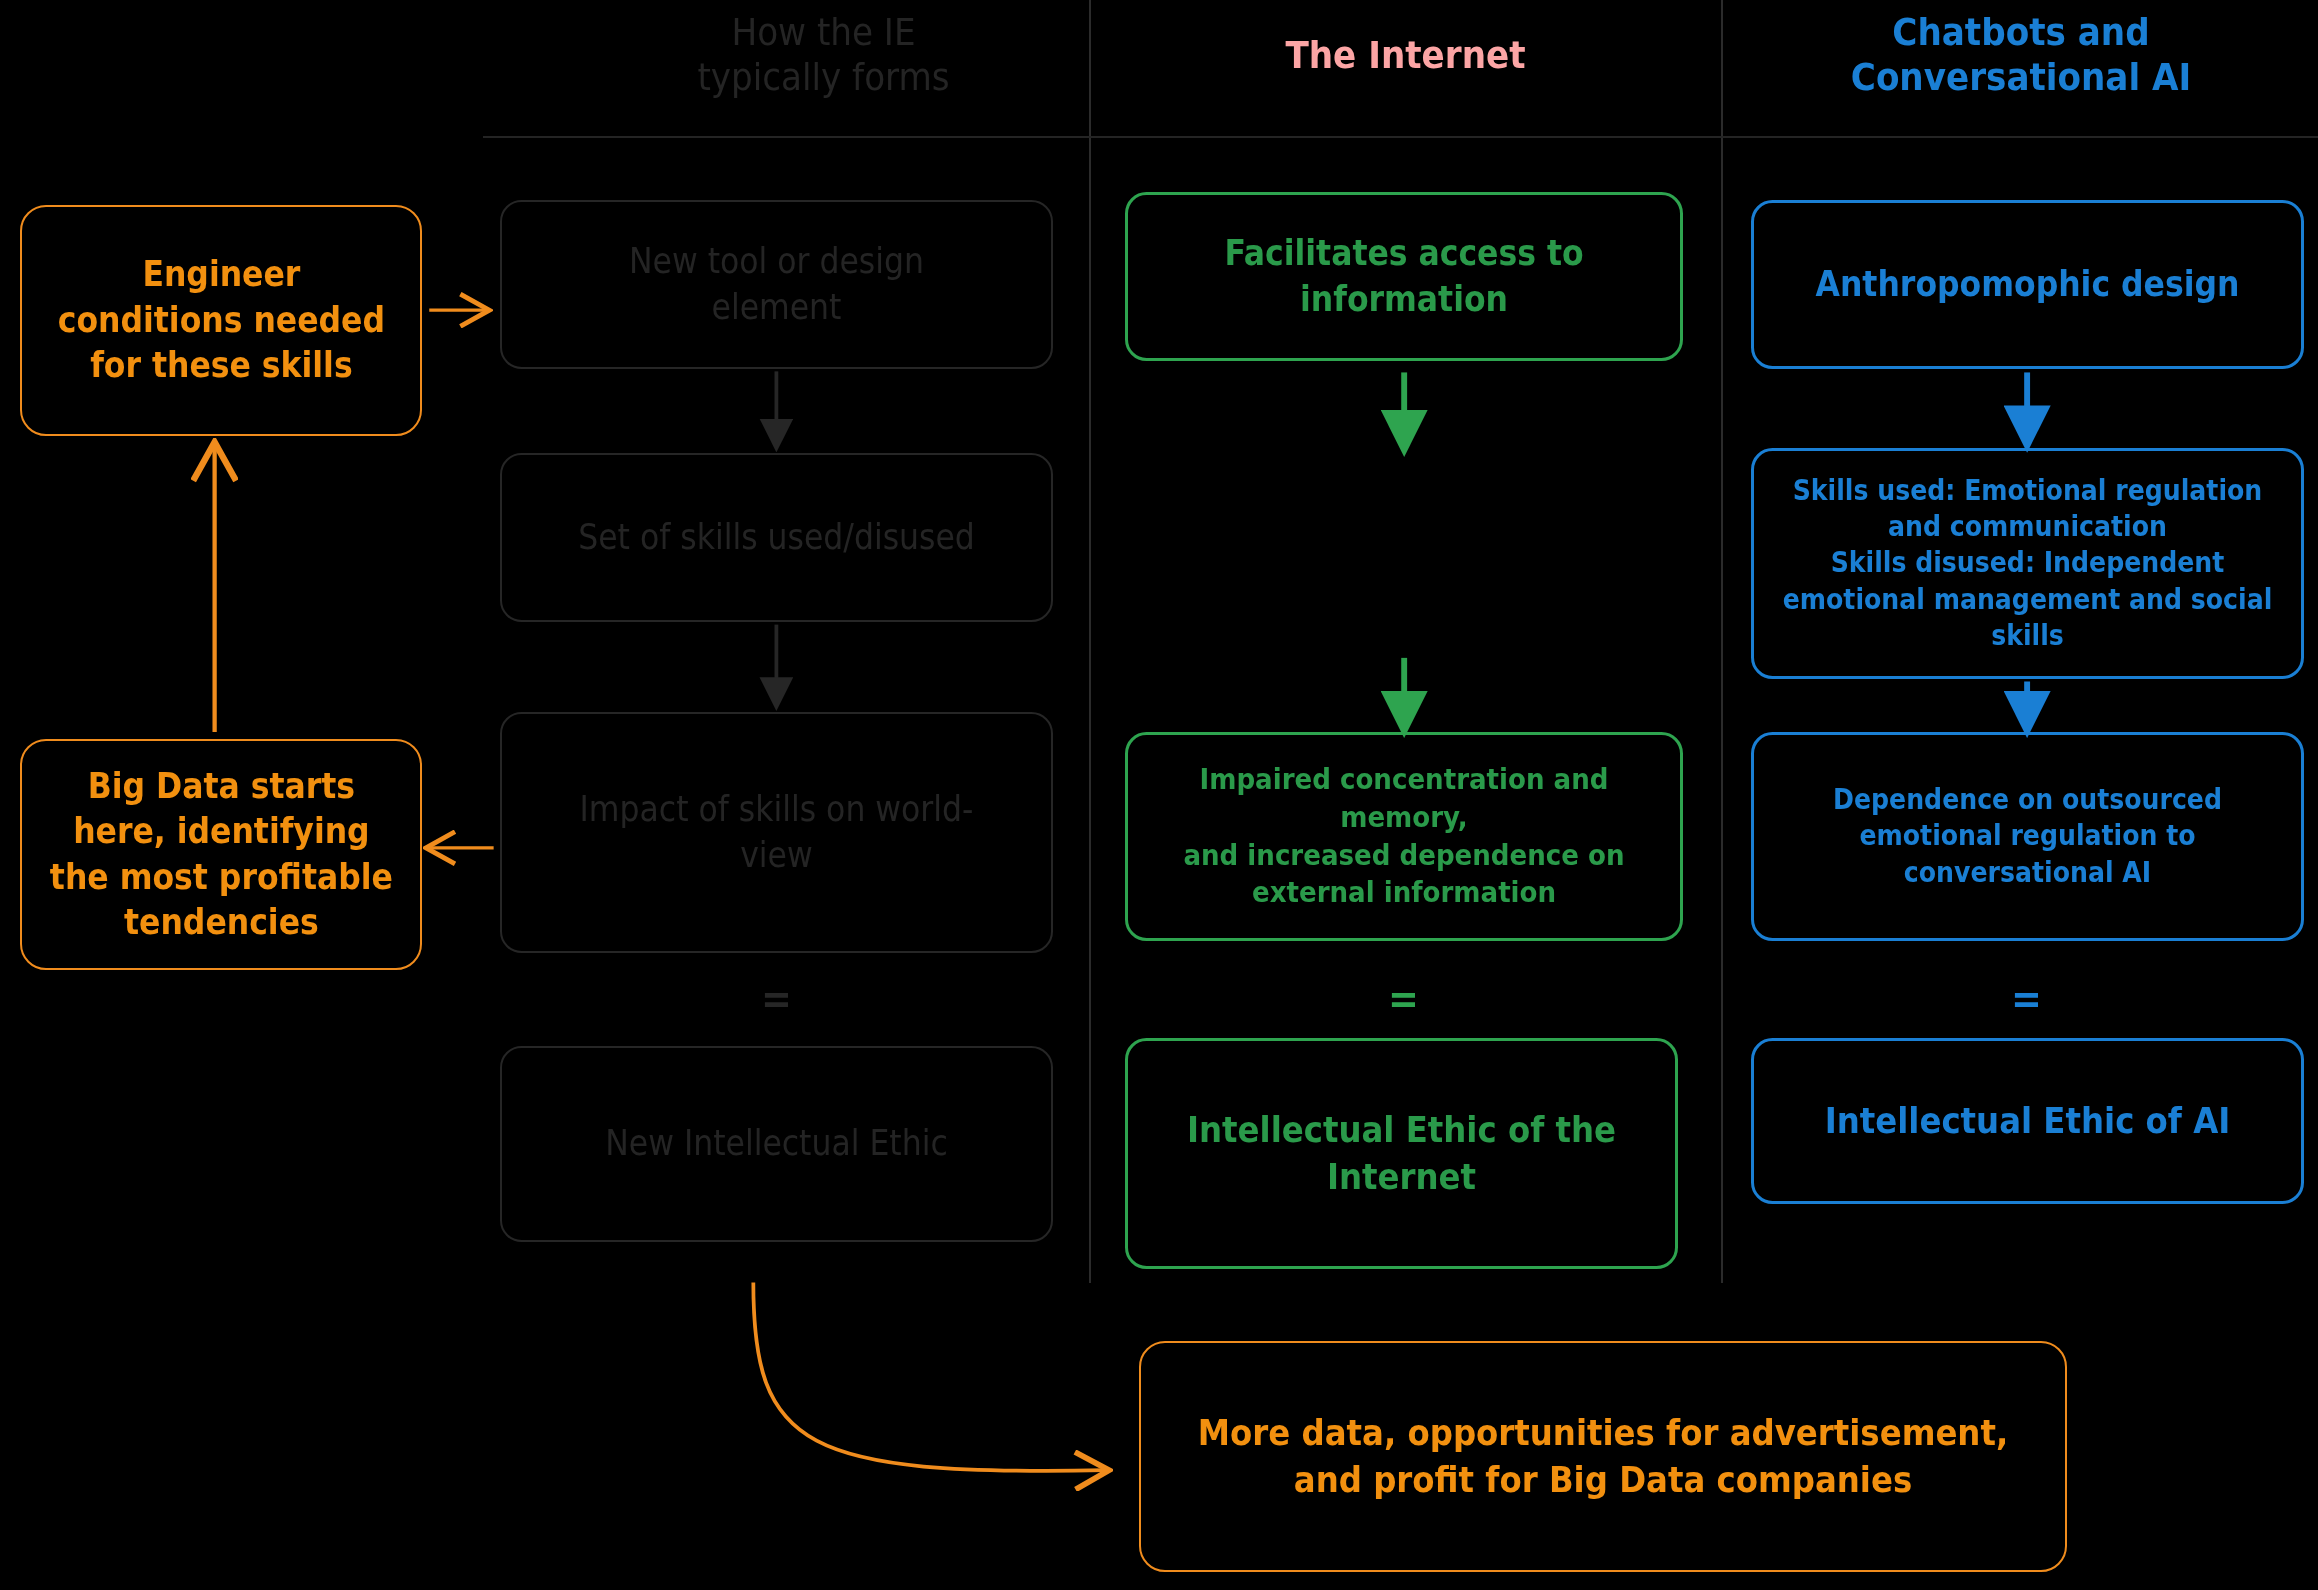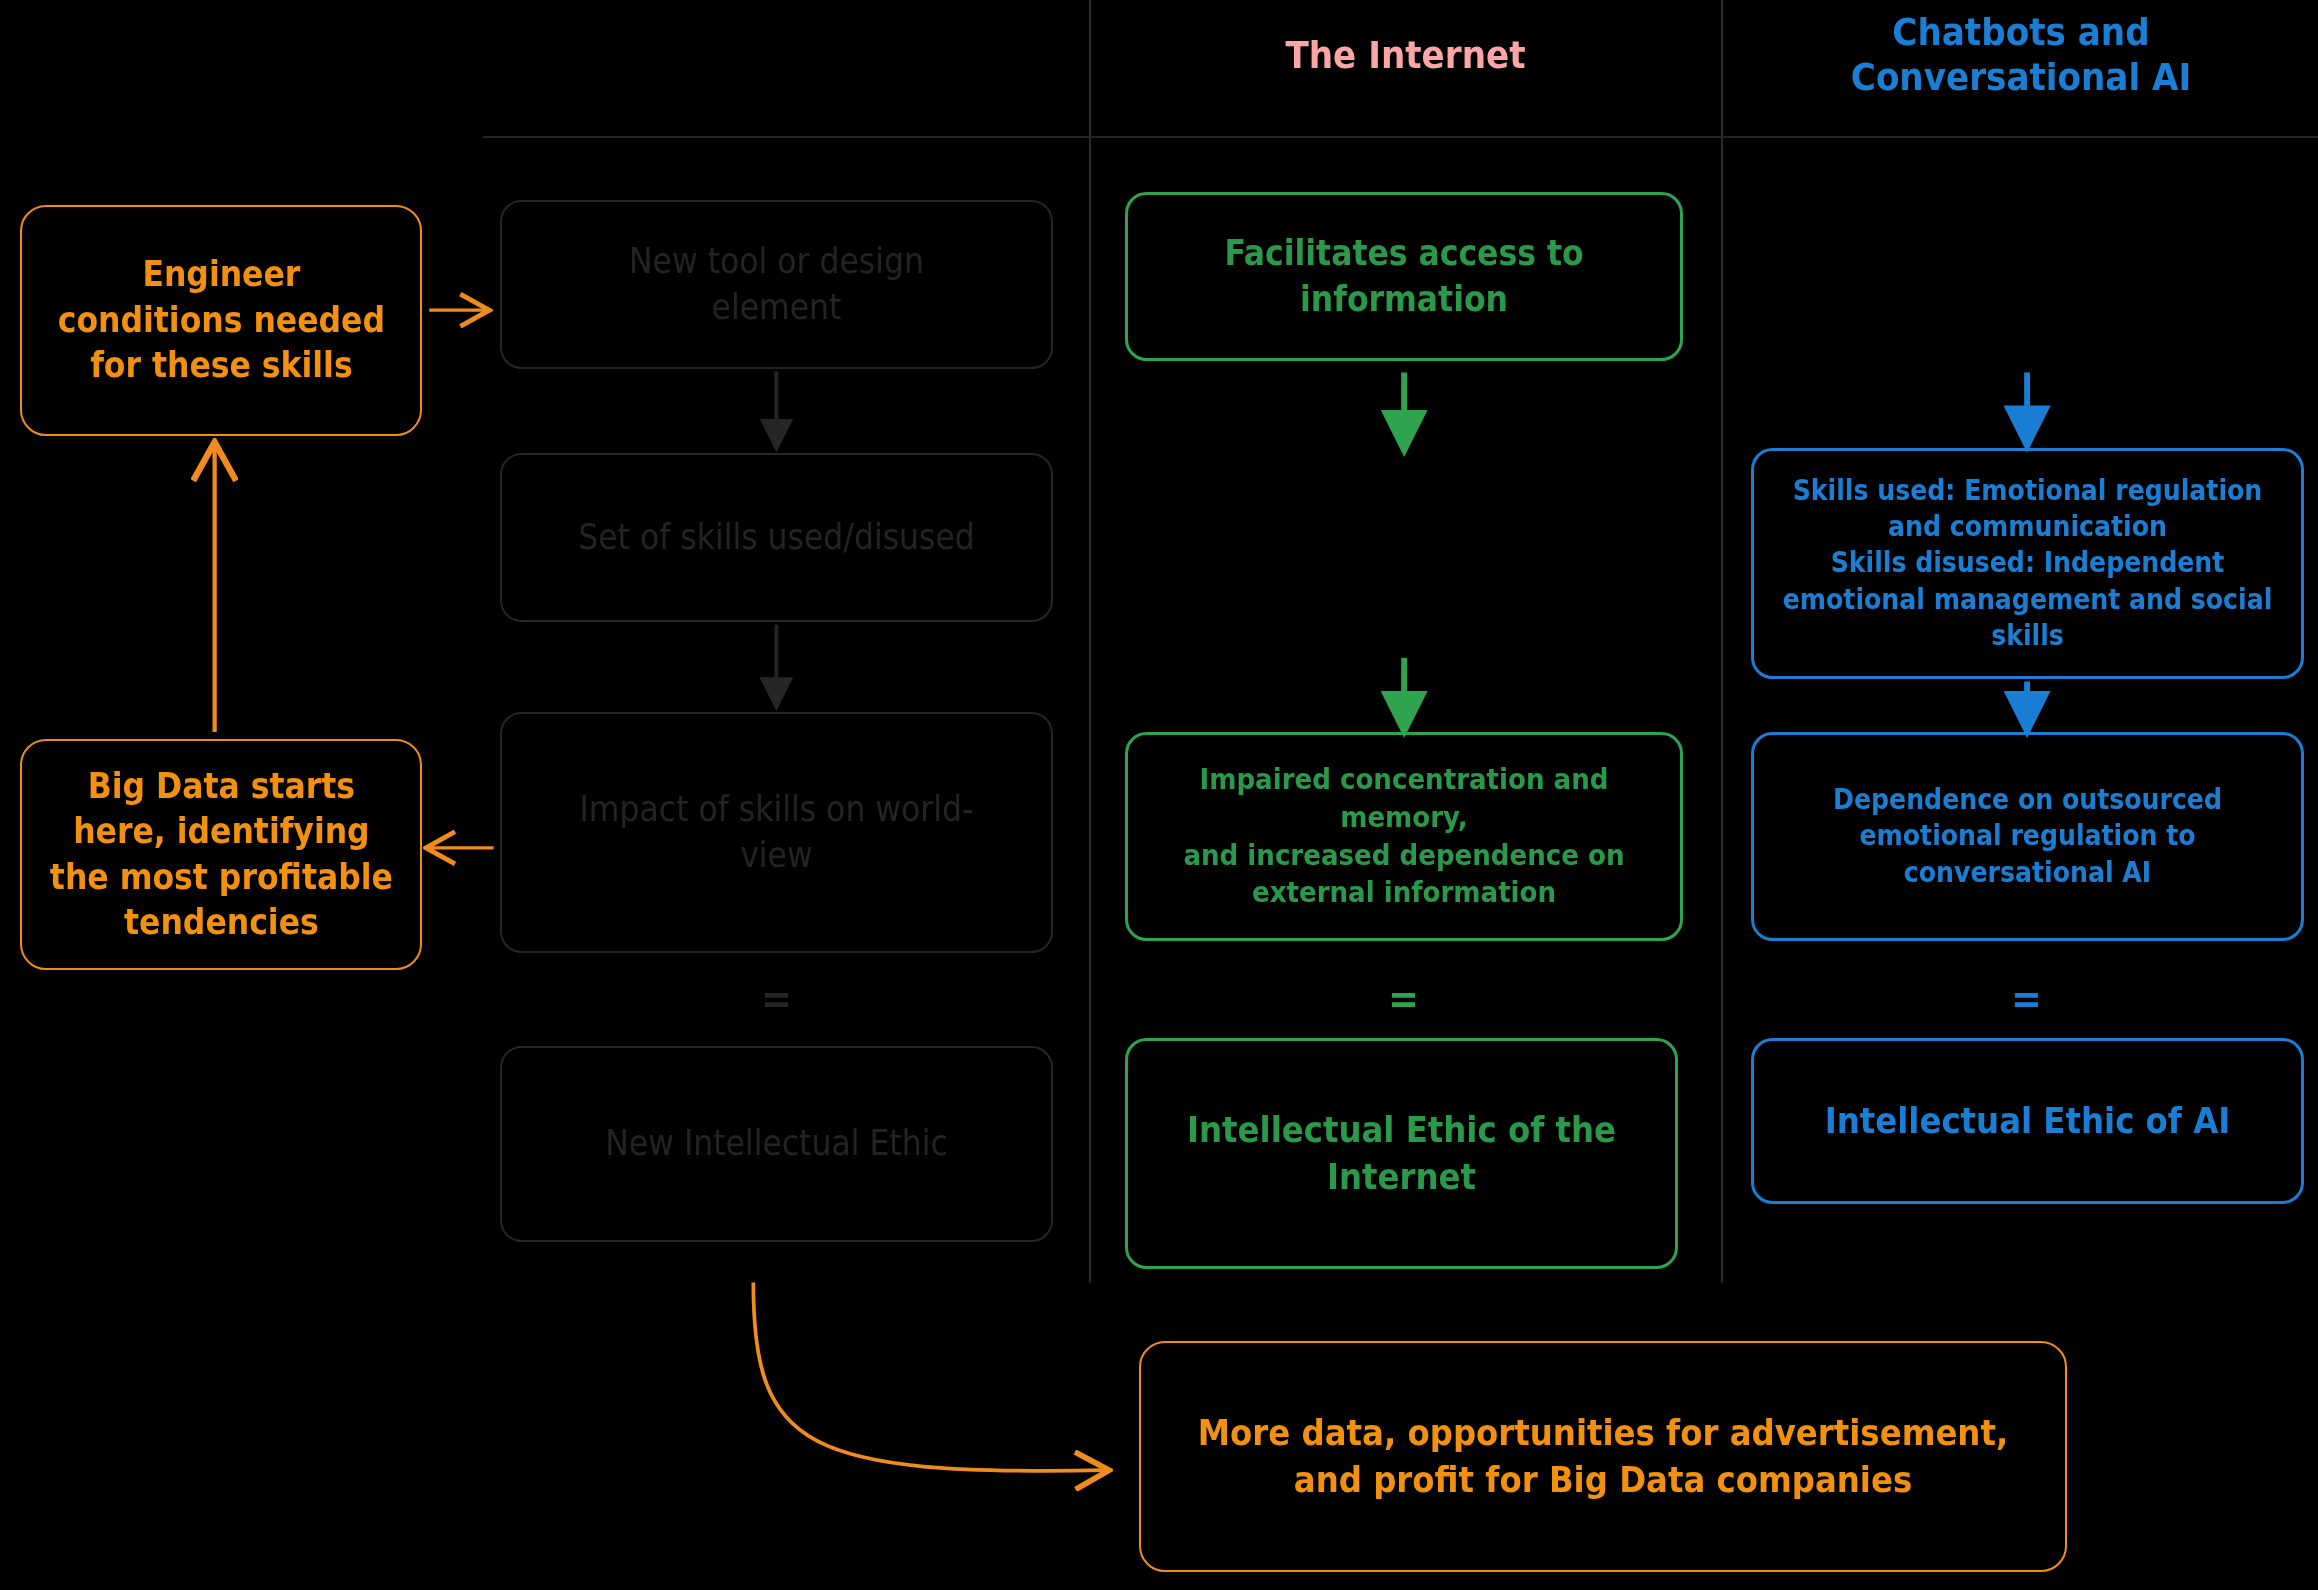--- a/index.html
+++ b/index.html
@@ -60,20 +60,22 @@
 </style>
 </head>
 <body>
 
 <div id="stage">
 
   <div class="vline" style="left:1089px;top:0;height:1283px;"></div>
   <div class="vline" style="left:1721px;top:0;height:1283px;"></div>
   <div class="hline" style="left:483px;top:136px;width:1836px;"></div>
 
+  <div class="colhead head-gray" style="left:601px;top:9.7px;width:445px;font-size:38px;">How the IE
+typically forms</div>
 
   <div class="colhead head-green" style="left:1105px;top:33px;width:601px;font-size:38px;">The Internet</div>
 
   <div class="colhead head-blue" style="left:1734px;top:9.7px;width:574px;font-size:38px;">Chatbots and
 Conversational AI</div>
 
   <div class="box b-gray" style="left:500px;top:200px;width:553px;height:169px;font-size:35px;">New tool or design
 element</div>
 
   <div class="box b-gray" style="left:500px;top:453px;width:553px;height:169px;font-size:35px;">Set of skills used/disused</div>
@@ -91,20 +93,21 @@
 
   <div class="box b-green" style="left:1125px;top:732px;width:558px;height:209px;font-size:29px;font-weight:600;">Impaired concentration and memory,
 and increased dependence on
 external information</div>
 
   <div class="eq eq-green" style="left:1307px;top:979px;width:193px;font-size:41px;">=</div>
 
   <div class="box b-green" style="left:1125px;top:1038px;width:553px;height:231px;font-size:36px;font-weight:600;">Intellectual Ethic of the
 Internet</div>
 
+  <div class="box b-blue" style="left:1751px;top:200px;width:553px;height:169px;font-size:35px;font-weight:600;">Anthropomophic design</div>
 
   <div class="box b-blue" style="left:1751px;top:448px;width:553px;height:231px;font-size:28px;font-weight:600;">Skills used: Emotional regulation
 and communication
 Skills disused: Independent
 emotional management and social
 skills</div>
 
   <div class="box b-blue" style="left:1751px;top:732px;width:553px;height:209px;font-size:28px;font-weight:600;">Dependence on outsourced
 emotional regulation to
 conversational AI</div>

